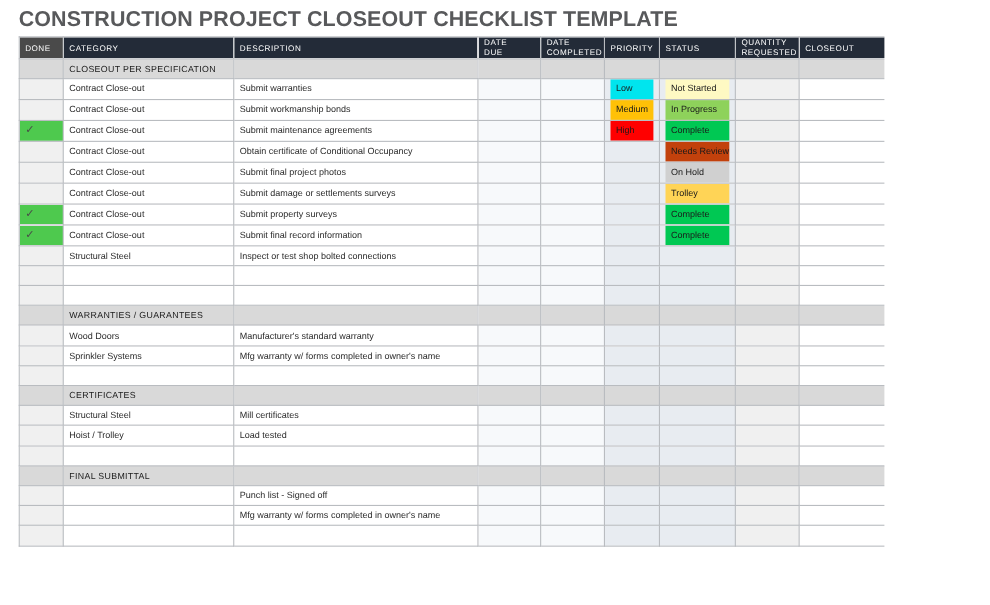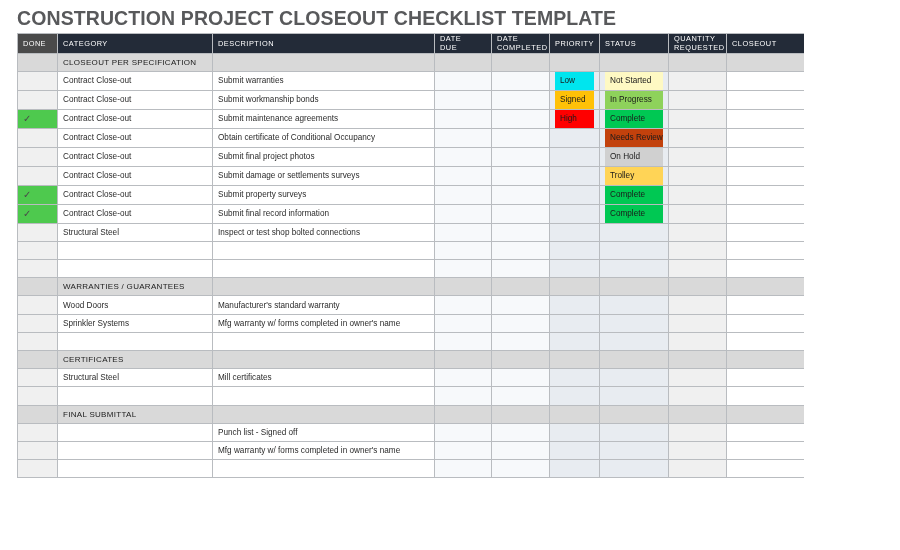--- a/index.html
+++ b/index.html
@@ -217,21 +217,21 @@
           <td class="col-qty"></td>
           <td class="col-comm"></td>
         </tr>
         <tr>
           <td class="col-done"></td>
           <td class="col-cat">Contract Close-out</td>
           <td class="col-desc">Submit workmanship bonds</td>
           <td class="col-due"></td>
           <td class="col-comp"></td>
           <td class="col-prio badge">
-            <span class="badge-fill pr-medium">Signed</span>
+            <span class="badge-fill pr-medium">Medium</span>
           </td>
           <td class="col-stat badge">
             <span class="badge-fill st-inprogress">In Progress</span>
           </td>
           <td class="col-qty"></td>
           <td class="col-comm"></td>
         </tr>
         <tr>
           <td class="col-done done-yes"><span class="check">✓</span></td>
           <td class="col-cat">Contract Close-out</td>
@@ -406,20 +406,31 @@
           <td class="col-desc">Mill certificates</td>
           <td class="col-due"></td>
           <td class="col-comp"></td>
           <td class="col-prio"></td>
           <td class="col-stat"></td>
           <td class="col-qty"></td>
           <td class="col-comm"></td>
         </tr>
         <tr>
           <td class="col-done"></td>
+          <td class="col-cat">Hoist / Trolley</td>
+          <td class="col-desc">Load tested</td>
+          <td class="col-due"></td>
+          <td class="col-comp"></td>
+          <td class="col-prio"></td>
+          <td class="col-stat"></td>
+          <td class="col-qty"></td>
+          <td class="col-comm"></td>
+        </tr>
+        <tr>
+          <td class="col-done"></td>
           <td class="col-cat"></td>
           <td class="col-desc"></td>
           <td class="col-due"></td>
           <td class="col-comp"></td>
           <td class="col-prio"></td>
           <td class="col-stat"></td>
           <td class="col-qty"></td>
           <td class="col-comm"></td>
         </tr>
         <tr class="section">

